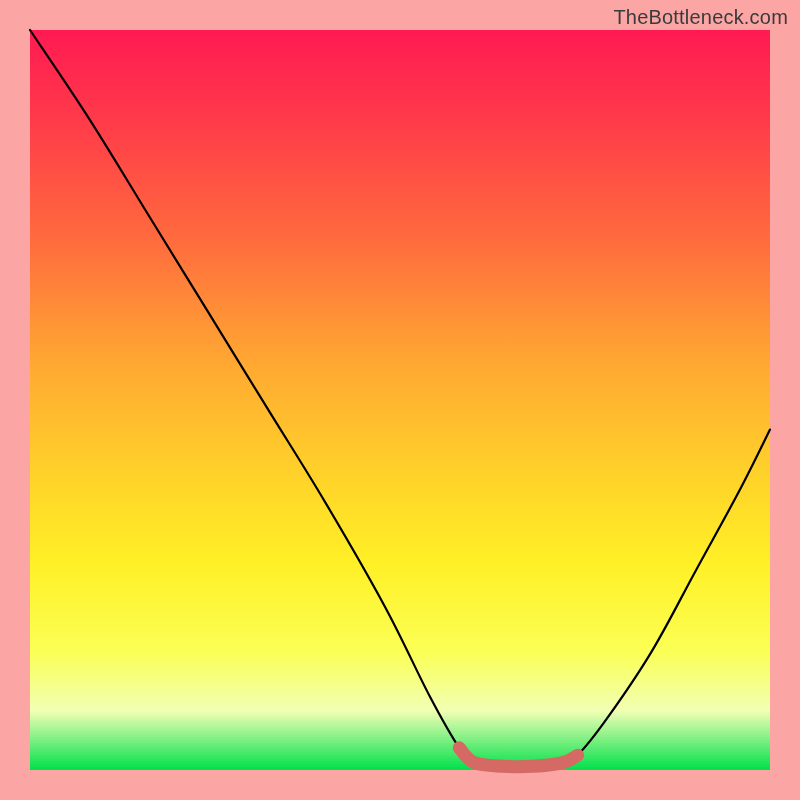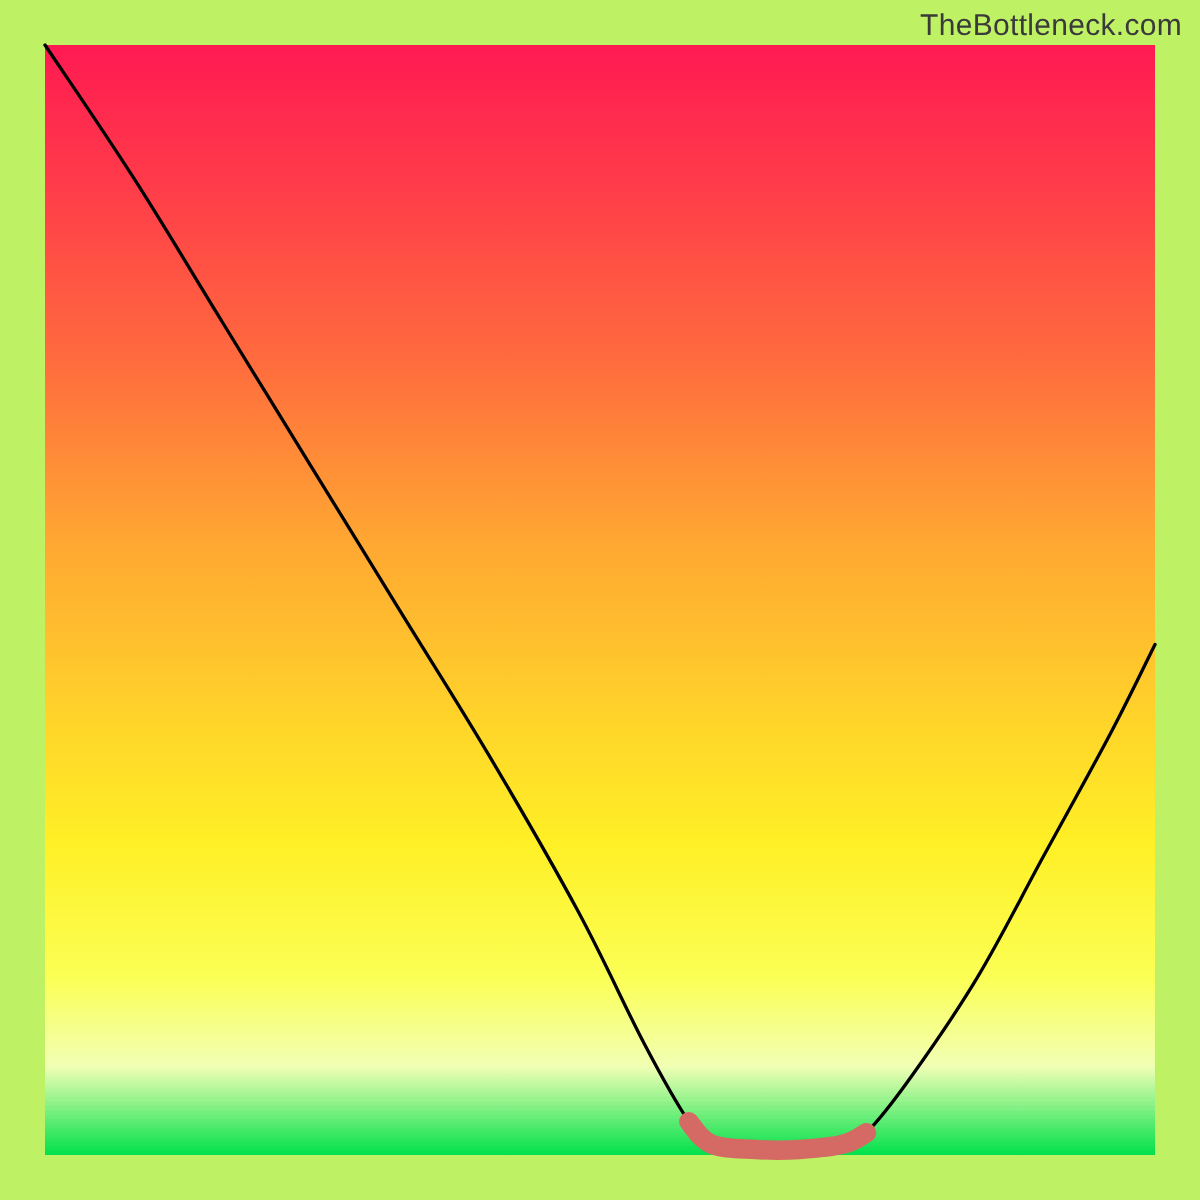--- a/index.html
+++ b/index.html
@@ -8,21 +8,21 @@
     width: 800px;
     height: 800px;
     background: #000;
     overflow: hidden;
     font-family: Arial, Helvetica, sans-serif;
   }
   .stage {
     position: relative;
     width: 800px;
     height: 800px;
-    background: #bef264;
+    background: #fca5a5;
   }
   .watermark {
     position: absolute;
     top: 6px;
     right: 12px;
     color: #3a3a3a;
     font-size: 20px;
     font-weight: 500;
     letter-spacing: 0.2px;
     z-index: 10;

